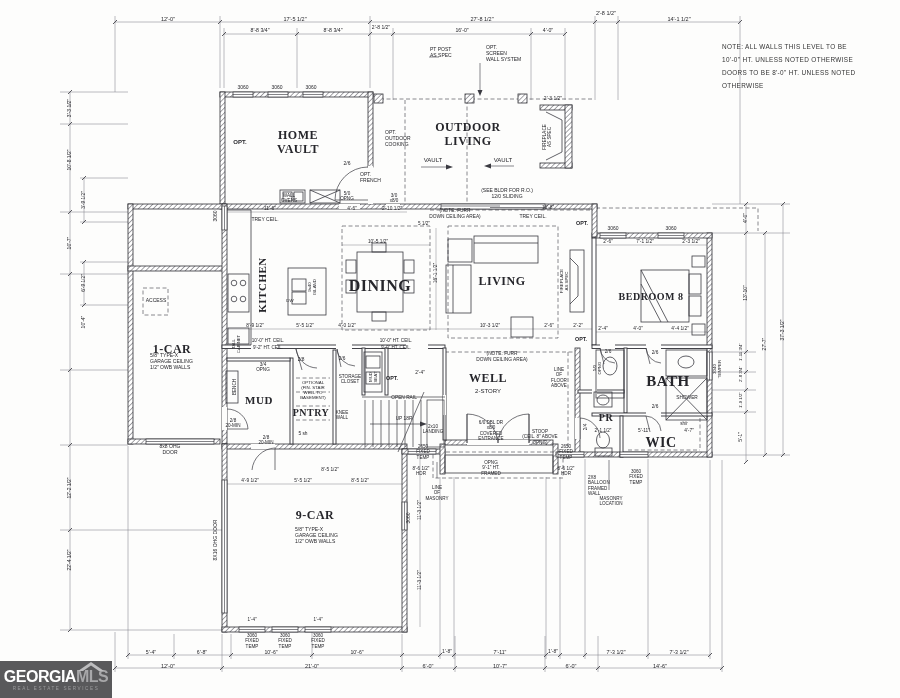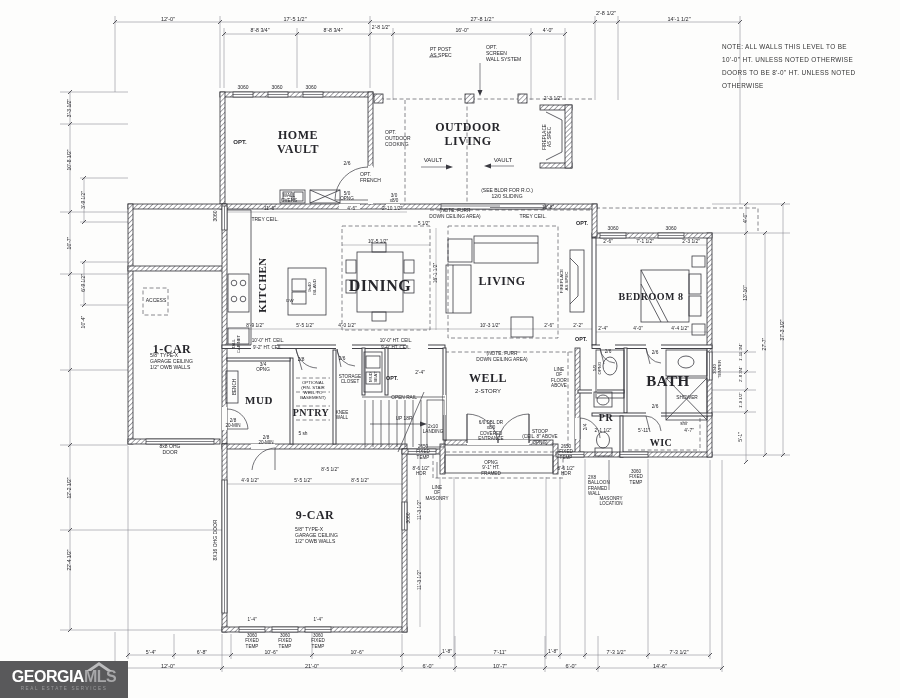--- a/index.html
+++ b/index.html
@@ -21,21 +21,21 @@
   .arr{fill:#3a3a41;stroke:none}
   .lead path{stroke:#3a3a41;stroke-width:.6;fill:none}
   
   .lbl{position:absolute;white-space:pre-line;text-align:center;line-height:1.15;
        transform:translate(-50%,-50%);color:#26262b;}
   .lbl.serif{font-family:"Liberation Serif","DejaVu Serif",serif;font-weight:bold;letter-spacing:.5px;}
   
   .note{position:absolute;left:722px;top:40px;width:176px;font-size:6.4px;line-height:2.05;
         letter-spacing:.35px;color:#333;}
   
-  .logo{position:absolute;left:0;top:661px;width:128px;height:37px;background:#59595b;
+  .logo{position:absolute;left:0;top:661px;width:112px;height:37px;background:#59595b;
         display:flex;flex-direction:column;justify-content:center;align-items:center;}
   .logorow{display:flex;align-items:baseline;position:relative;line-height:1;}
   .logorow .g{color:#fff;font-weight:bold;font-size:16px;letter-spacing:-.5px;}
   .logorow .m{color:#a7a7a9;font-weight:bold;font-size:16px;letter-spacing:-.5px;}
   .roof{position:absolute;right:2px;top:-7px;}
   .tag{color:#9b9b9d;font-size:4.6px;letter-spacing:1.6px;margin-top:1px;}
 </style>
 </head>
 <body>
 
@@ -289,21 +289,21 @@
       <div class="lbl serif" style="left: 262px; top: 285px; font-size: 11px; transform: translate(-50%, -50%) rotate(-90deg);">KITCHEN</div>
       <div class="lbl serif" style="left: 380px; top: 286px; font-size: 16px; transform: translate(-50%, -50%);">DINING</div>
       <div class="lbl serif" style="left: 502px; top: 282px; font-size: 12px; transform: translate(-50%, -50%);">LIVING</div>
       <div class="lbl serif" style="left: 651px; top: 297px; font-size: 10px; transform: translate(-50%, -50%);">BEDROOM 8</div>
       <div class="lbl serif" style="left: 172px; top: 350px; font-size: 12px; transform: translate(-50%, -50%);">1-CAR</div>
       <div class="lbl serif" style="left: 259px; top: 400px; font-size: 11px; transform: translate(-50%, -50%);">MUD</div>
       <div class="lbl serif" style="left: 311px; top: 413px; font-size: 10px; transform: translate(-50%, -50%);">PNTRY</div>
       <div class="lbl serif" style="left: 488px; top: 379px; font-size: 12px; transform: translate(-50%, -50%);">WELL</div>
       <div class="lbl serif" style="left: 668px; top: 382px; font-size: 15px; transform: translate(-50%, -50%);">BATH</div>
       <div class="lbl serif" style="left: 606px; top: 418px; font-size: 10px; transform: translate(-50%, -50%);">PR</div>
-      <div class="lbl serif" style="left: 661px; top: 443px; font-size: 10px; transform: translate(-50%, -50%);">WIC</div>
+      <div class="lbl serif" style="left: 661px; top: 443px; font-size: 14px; transform: translate(-50%, -50%);">WIC</div>
       <div class="lbl serif" style="left: 315px; top: 516px; font-size: 12px; transform: translate(-50%, -50%);">9-CAR</div>
       <div class="lbl" style="left: 488px; top: 391px; font-size: 6px; transform: translate(-50%, -50%);">2-STORY</div>
       <div class="lbl" style="left: 150px; top: 362px; font-size: 5px; text-align: left; transform: translate(0px, -50%);">5/8" TYPE-X
 GARAGE CEILING
 1/2" OWB WALLS</div>
       <div class="lbl" style="left: 295px; top: 536px; font-size: 5px; text-align: left; transform: translate(0px, -50%);">5/8" TYPE-X
 GARAGE CEILING
 1/2" OWB WALLS</div>
       <div class="lbl" style="left: 170px; top: 450px; font-size: 5px; transform: translate(-50%, -50%);">8x8 OHG
 DOOR</div>

